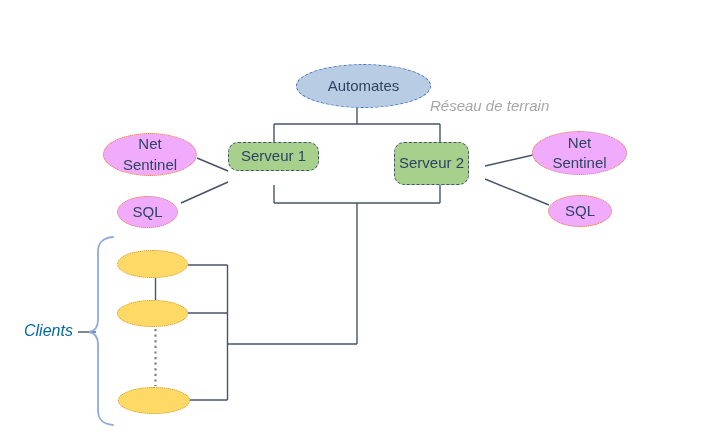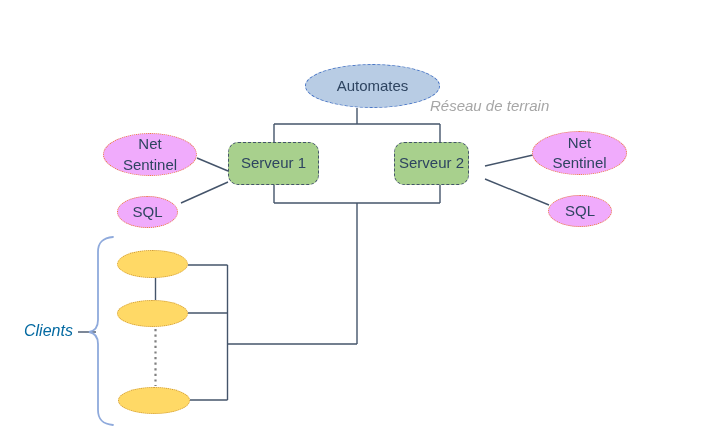--- a/index.html
+++ b/index.html
@@ -59,27 +59,27 @@
       <path d="M485,179 L549,205"></path>
 
       <path d="M78,332 L96,332"></path>
     </g>
 
     <path d="M155.5,329 L155.5,386" stroke="#808080" stroke-width="2.2" stroke-dasharray="2.2 3.4" fill="none"></path>
 
     <path d="M113,237 C103,238 98,242 98,252 L98,320 C98,327 95,331 89,332 C95,333 98,337 98,344 L98,410 C98,420 103,424 113,425" stroke="#8faadc" stroke-width="1.8" fill="none" stroke-linecap="round"></path>
   </svg>
 
-  <div class="node ellipse blue" style="left:305px;top:64px;width:135px;height:44px;">
+  <div class="node ellipse blue" style="left:296px;top:64px;width:135px;height:44px;">
     <span>Automates</span>
   </div>
 
   <div class="lbl-muted" style="left:430px;top:77px;">Réseau de terrain</div>
 
-  <div class="node green" style="left:228px;top:142px;width:91px;height:43px;">
+  <div class="node green" style="left:228px;top:142px;width:91px;height:29px;">
     <span>Serveur 1</span>
   </div>
   <div class="node green" style="left:394px;top:142px;width:75px;height:43px;">
     <span>Serveur 2</span>
   </div>
 
   <div class="node ellipse orange" style="left:103px;top:133px;width:94px;height:43px;">
     <span class="wrap-narrow">Net Sentinel</span>
   </div>
   <div class="node ellipse orange" style="left:117px;top:196px;width:61px;height:32px;">

